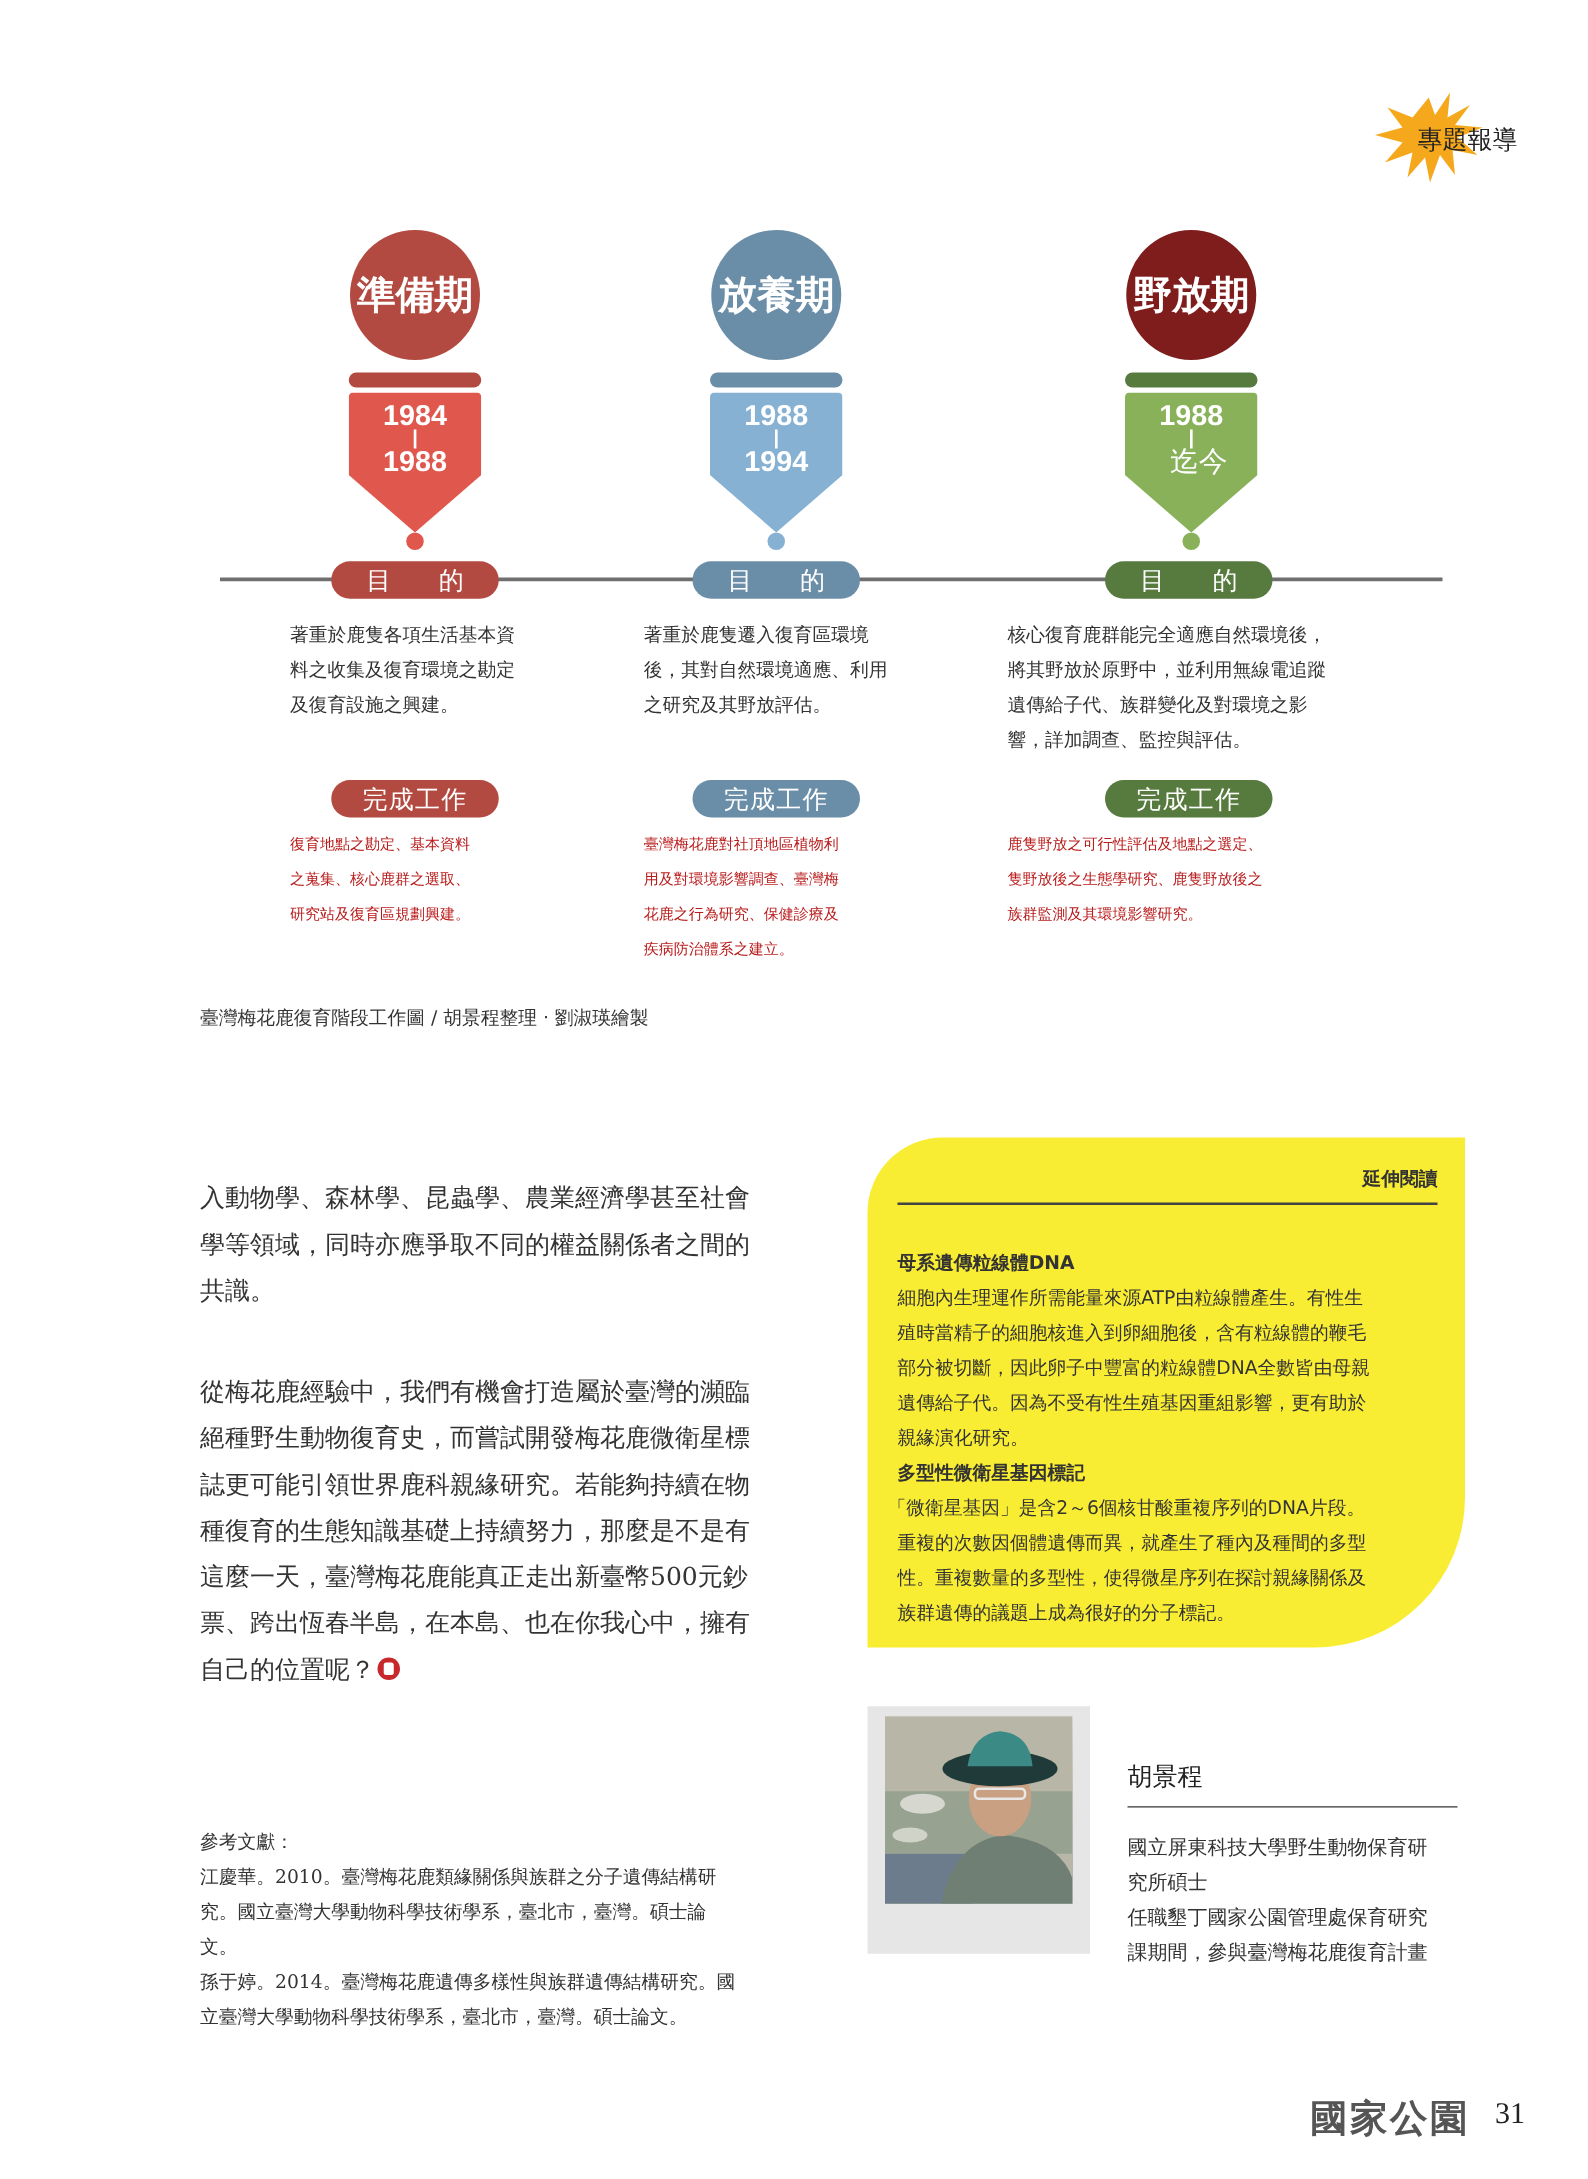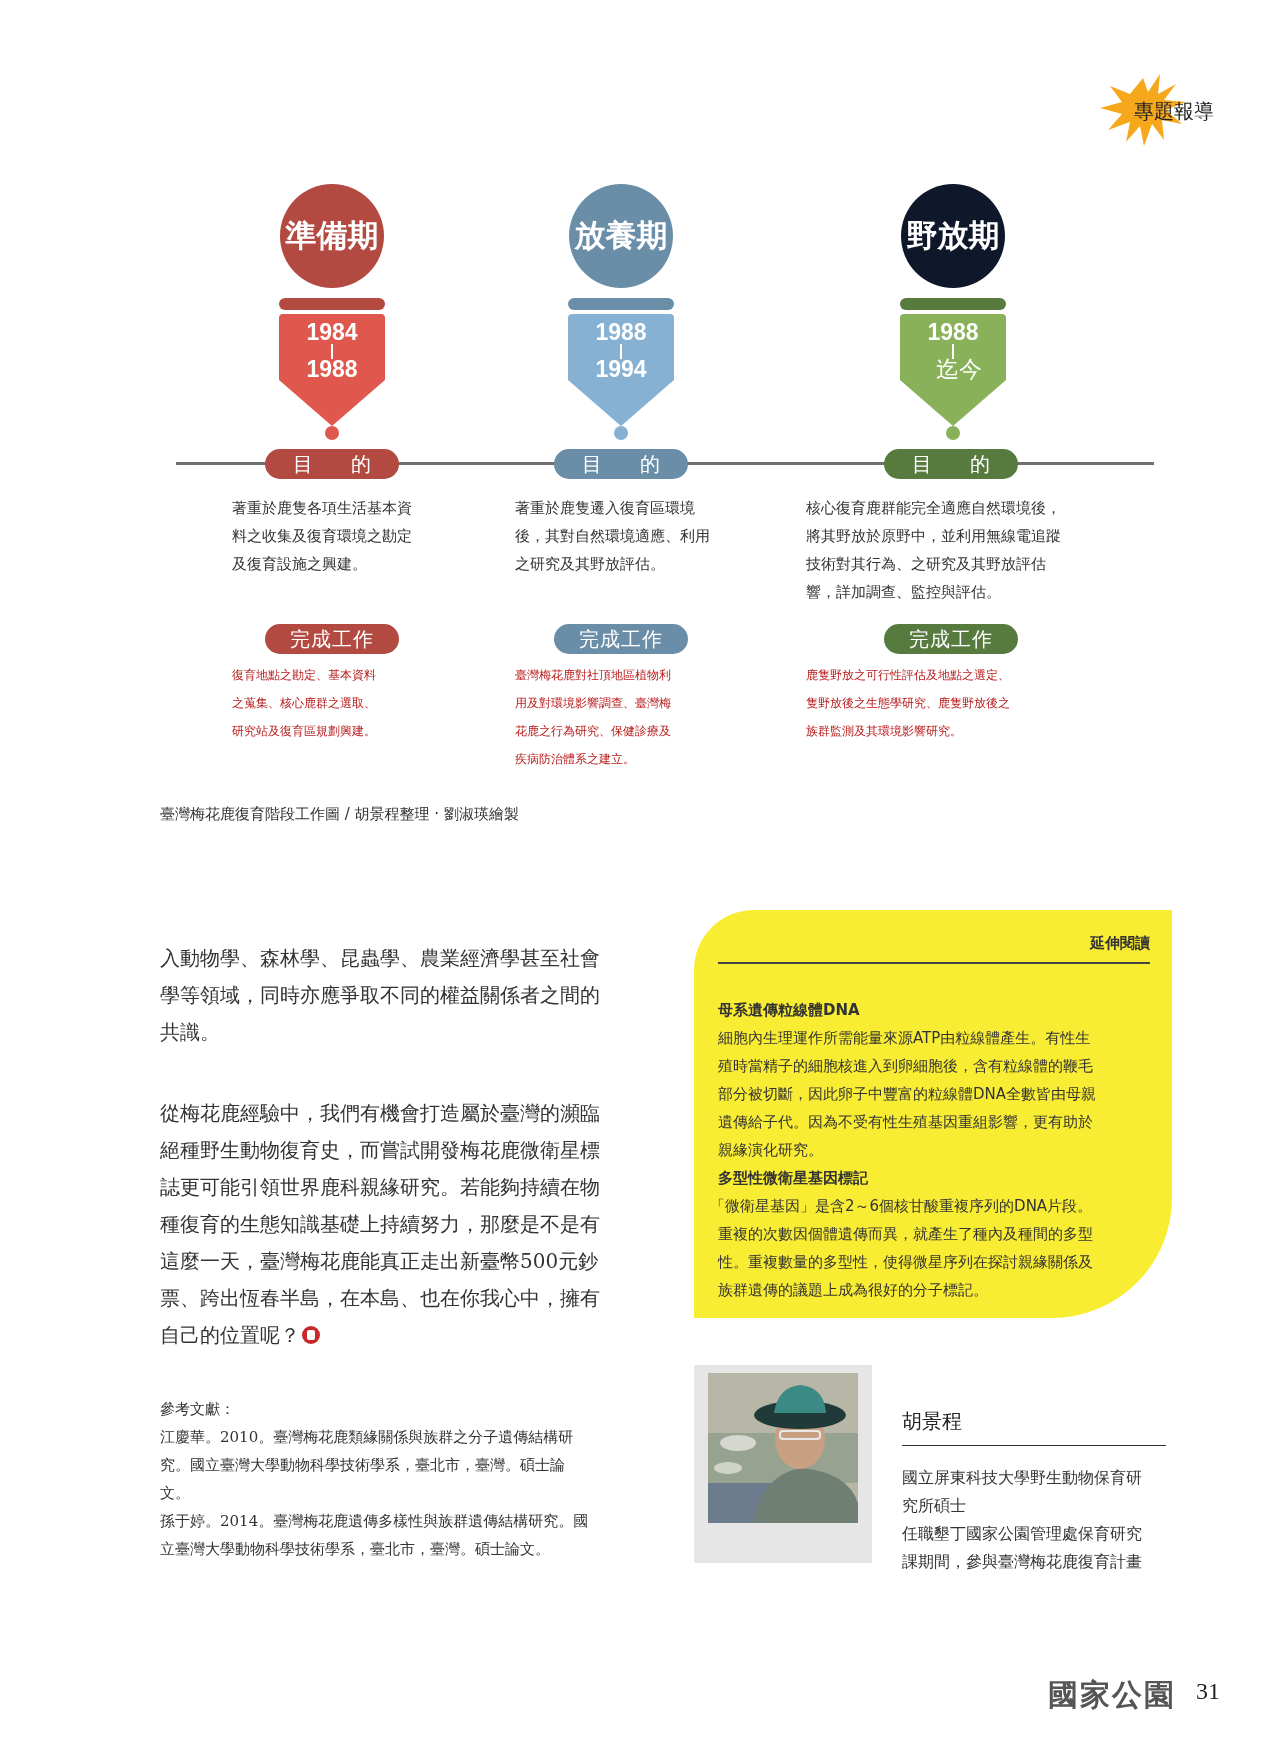--- a/index.html
+++ b/index.html
@@ -25,21 +25,21 @@
   .phase .done-pill { position: absolute; top: 440px; width: 134px; height: 30px; border-radius: 15px; color: #fff; font-size: 20px; text-align: center; line-height: 30px; letter-spacing: 1px; }
   .phase .done { position: absolute; top: 477px; font-size: 12px; line-height: 28px; color: #b91c1c; }
 
   .caption { position: absolute; left: 160px; top: 805px; font-size: 15px; color: #333; }
 
   
   .body-text { position: absolute; left: 160px; width: 480px; font-size: 20px; line-height: 37px; color: #333; font-family: "DejaVu Serif", "Liberation Serif", serif; }
   .end-mark { display: inline-block; width: 18px; height: 18px; border-radius: 50%; background: #c7282b; vertical-align: -2px; margin-left: 2px; position: relative; }
   .end-mark::after { content: ""; position: absolute; left: 5px; top: 4px; width: 8px; height: 10px; background: #fff; border-radius: 2px; }
 
-  .refs { position: absolute; left: 160px; top: 1395px; width: 490px; font-size: 15px; line-height: 28px; color: #333; font-family: "DejaVu Serif", "Liberation Serif", serif; }
+  .refs { position: absolute; left: 160px; top: 1459px; width: 490px; font-size: 15px; line-height: 28px; color: #333; font-family: "DejaVu Serif", "Liberation Serif", serif; }
 
   
   .further { position: absolute; left: 694px; top: 910px; width: 478px; height: 408px; background: #f9ed34; border-top-left-radius: 60px; border-bottom-right-radius: 120px; }
   .further .head { position: absolute; right: 22px; top: 24px; font-size: 15px; font-weight: bold; color: #333; }
   .further .rule { position: absolute; left: 24px; right: 22px; top: 52px; height: 2px; background: #444; }
   .further .content { position: absolute; left: 24px; top: 86px; right: 22px; font-size: 15px; line-height: 28px; color: #333; }
   .further .content .sub { font-weight: bold; color: #333; }
 
   
   .photo-frame { position: absolute; left: 694px; top: 1365px; width: 178px; height: 198px; background: #e6e6e6; }
@@ -125,21 +125,21 @@
   <div class="done-pill" style="left:-15px; background:#6b8ea8;">完成工作</div>
   <div class="done" style="left:-54px; width:240px;">
     <div>臺灣梅花鹿對社頂地區植物利</div>
     <div>用及對環境影響調查、臺灣梅</div>
     <div>花鹿之行為研究、保健診療及</div>
     <div>疾病防治體系之建立。</div>
   </div>
 </div>
 
 <div class="phase" style="left:901px;">
-  <div class="circle" style="left:0; background:#0f172a;">
+  <div class="circle" style="left:0; background:#7f1d1d;">
       <span>野放期</span>
     </div>
   <div class="bar" style="left:-1px; background:#577a3e;"></div>
   <div class="pin" style="left:-1px;">
     <svg width="106" height="112" viewBox="0 0 106 112">
         <path d="M4 0 H102 Q106 0 106 4 V66 L53 112 L0 66 V4 Q0 0 4 0 Z" fill="#88b15a"></path>
       </svg>
     <div class="years">
       <div>1988</div>
       <div style="font-size:16px;line-height:16px;">|</div>
@@ -147,21 +147,21 @@
     </div>
   </div>
   <div class="dot" style="left:45px; background:#88b15a;"></div>
   <div class="pill" style="left:-17px; background:#577a3e;">
     <span>目</span>
     <span>的</span>
   </div>
   <div class="desc" style="left:-95px; width:320px;">
     <div>核心復育鹿群能完全適應自然環境後，</div>
     <div>將其野放於原野中，並利用無線電追蹤</div>
-    <div>技術對其行為、之研究及其野放評估</div>
+    <div>遺傳給子代、族群變化及對環境之影</div>
     <div>響，詳加調查、監控與評估。</div>
   </div>
   <div class="done-pill" style="left:-17px; background:#577a3e;">完成工作</div>
   <div class="done" style="left:-95px; width:320px;">
     <div>鹿隻野放之可行性評估及地點之選定、</div>
     <div>隻野放後之生態學研究、鹿隻野放後之</div>
     <div>族群監測及其環境影響研究。</div>
   </div>
 </div>
 

